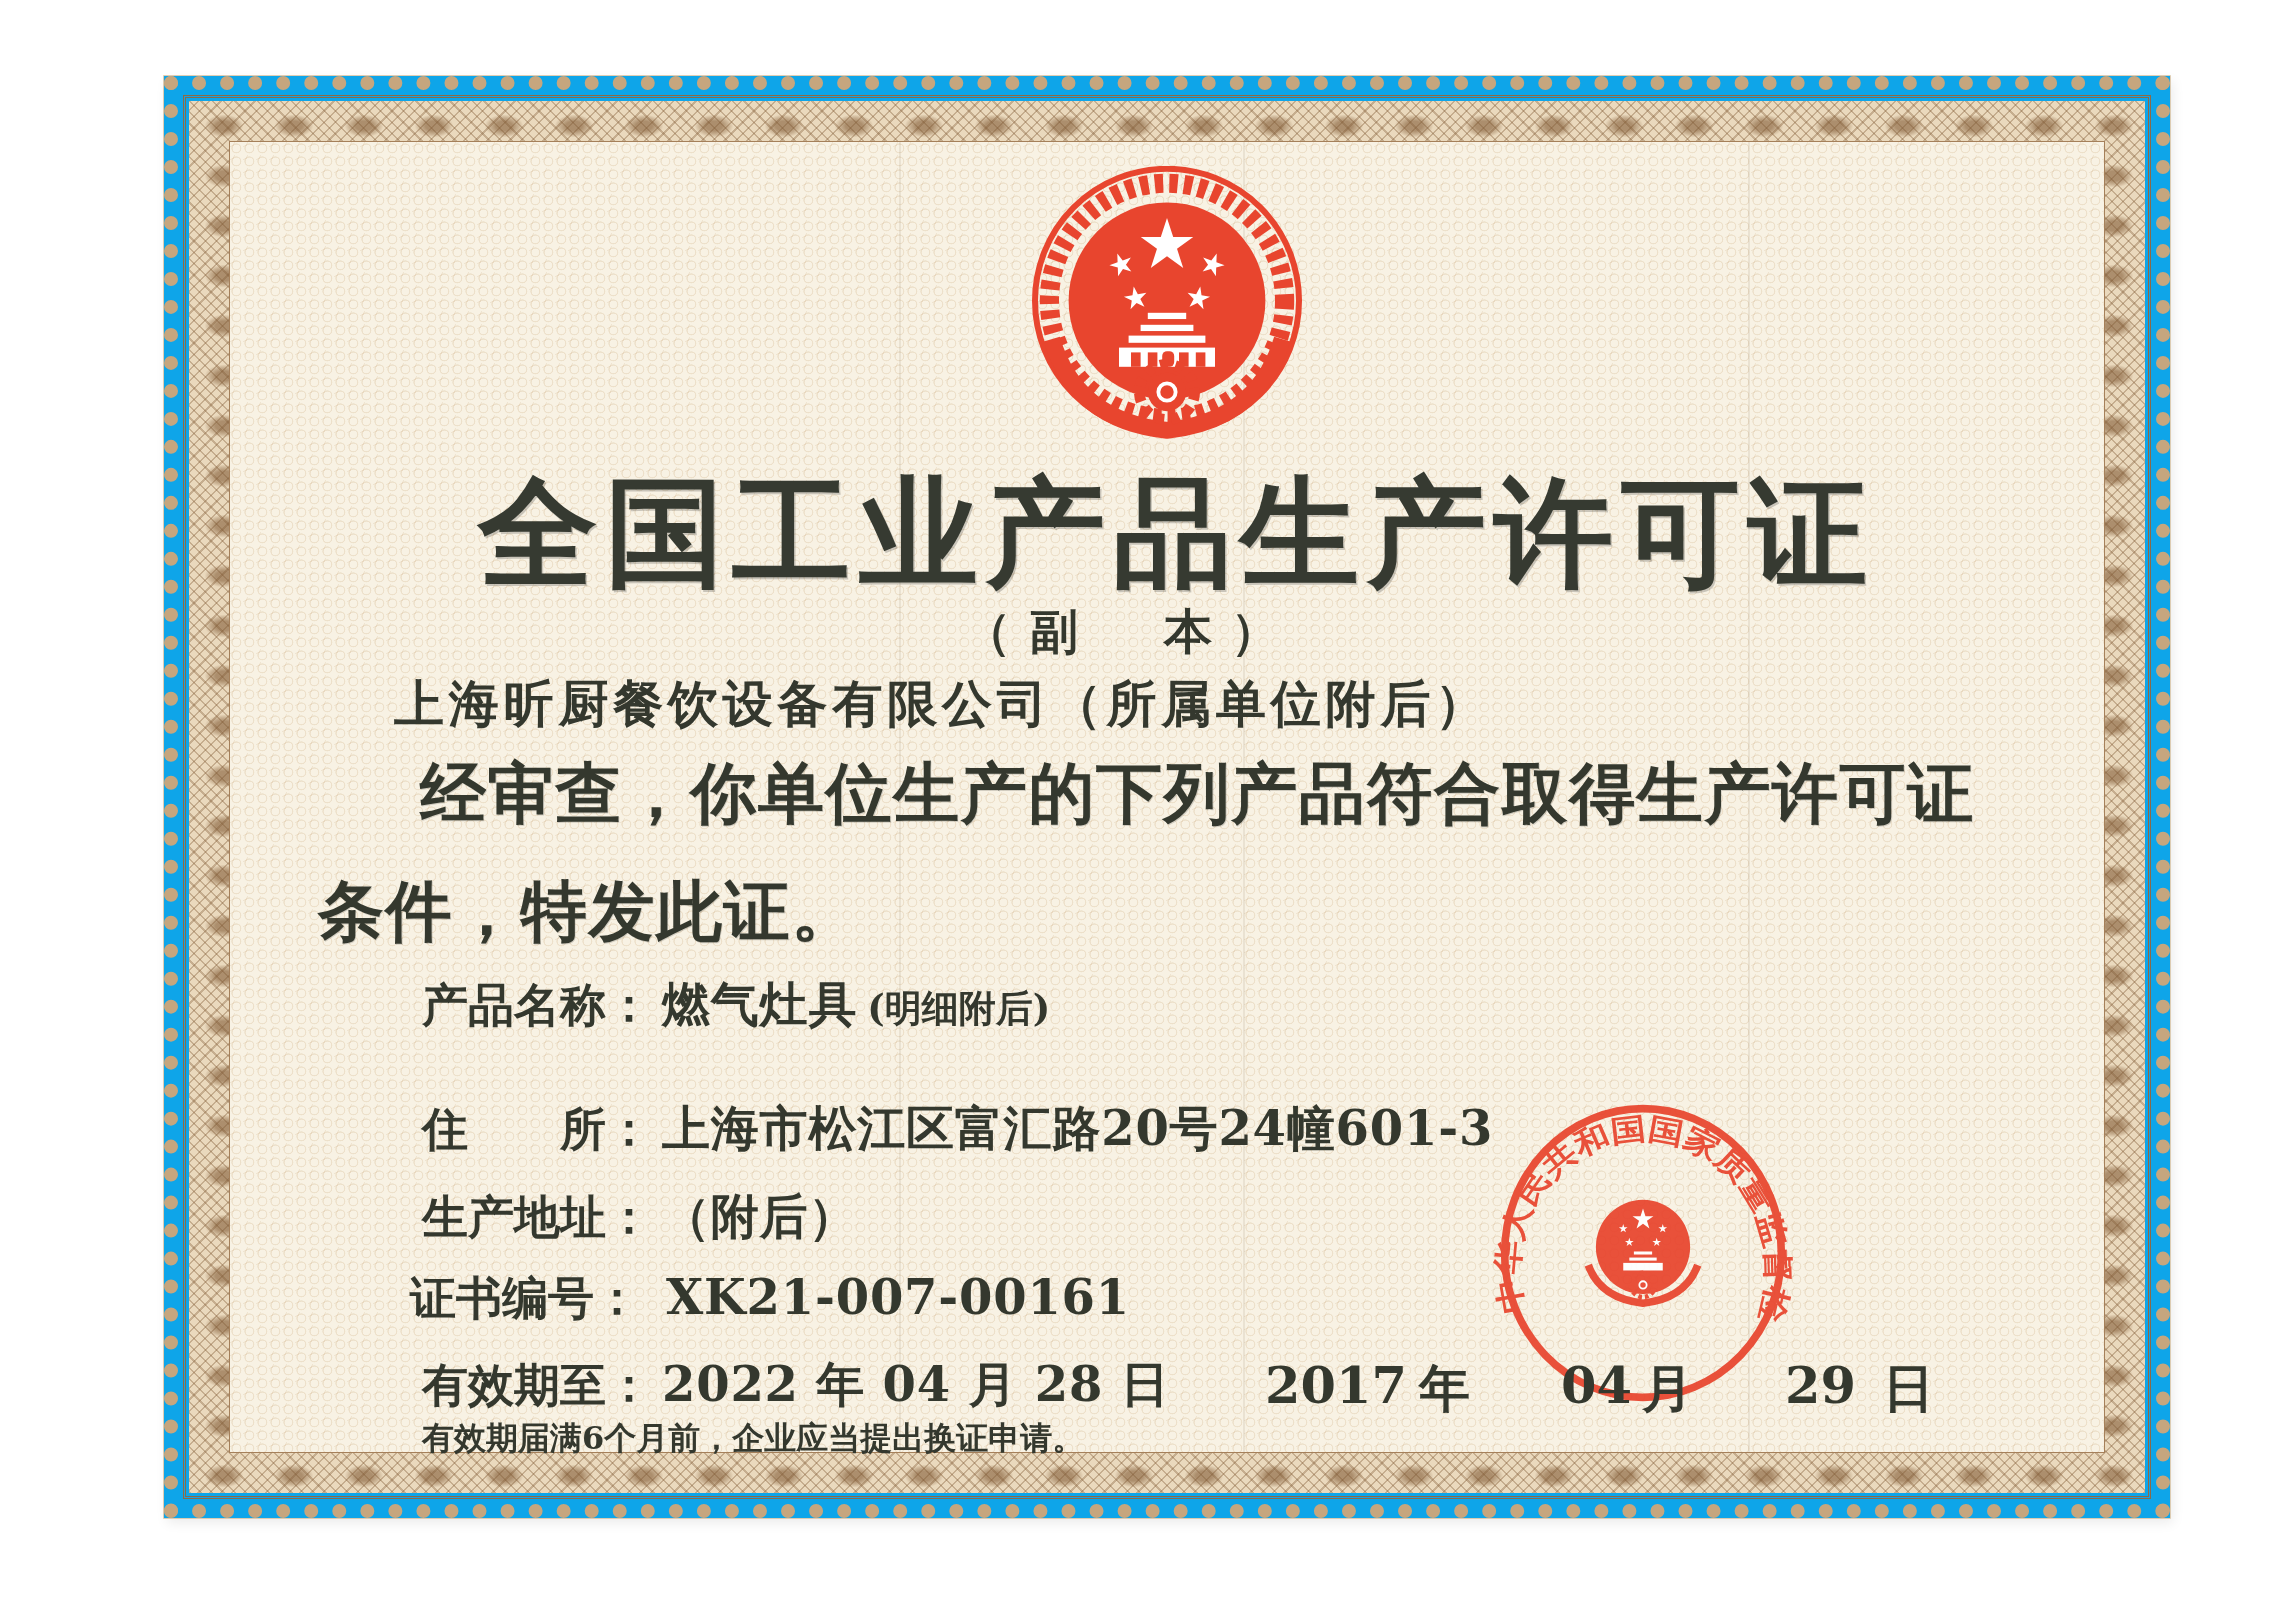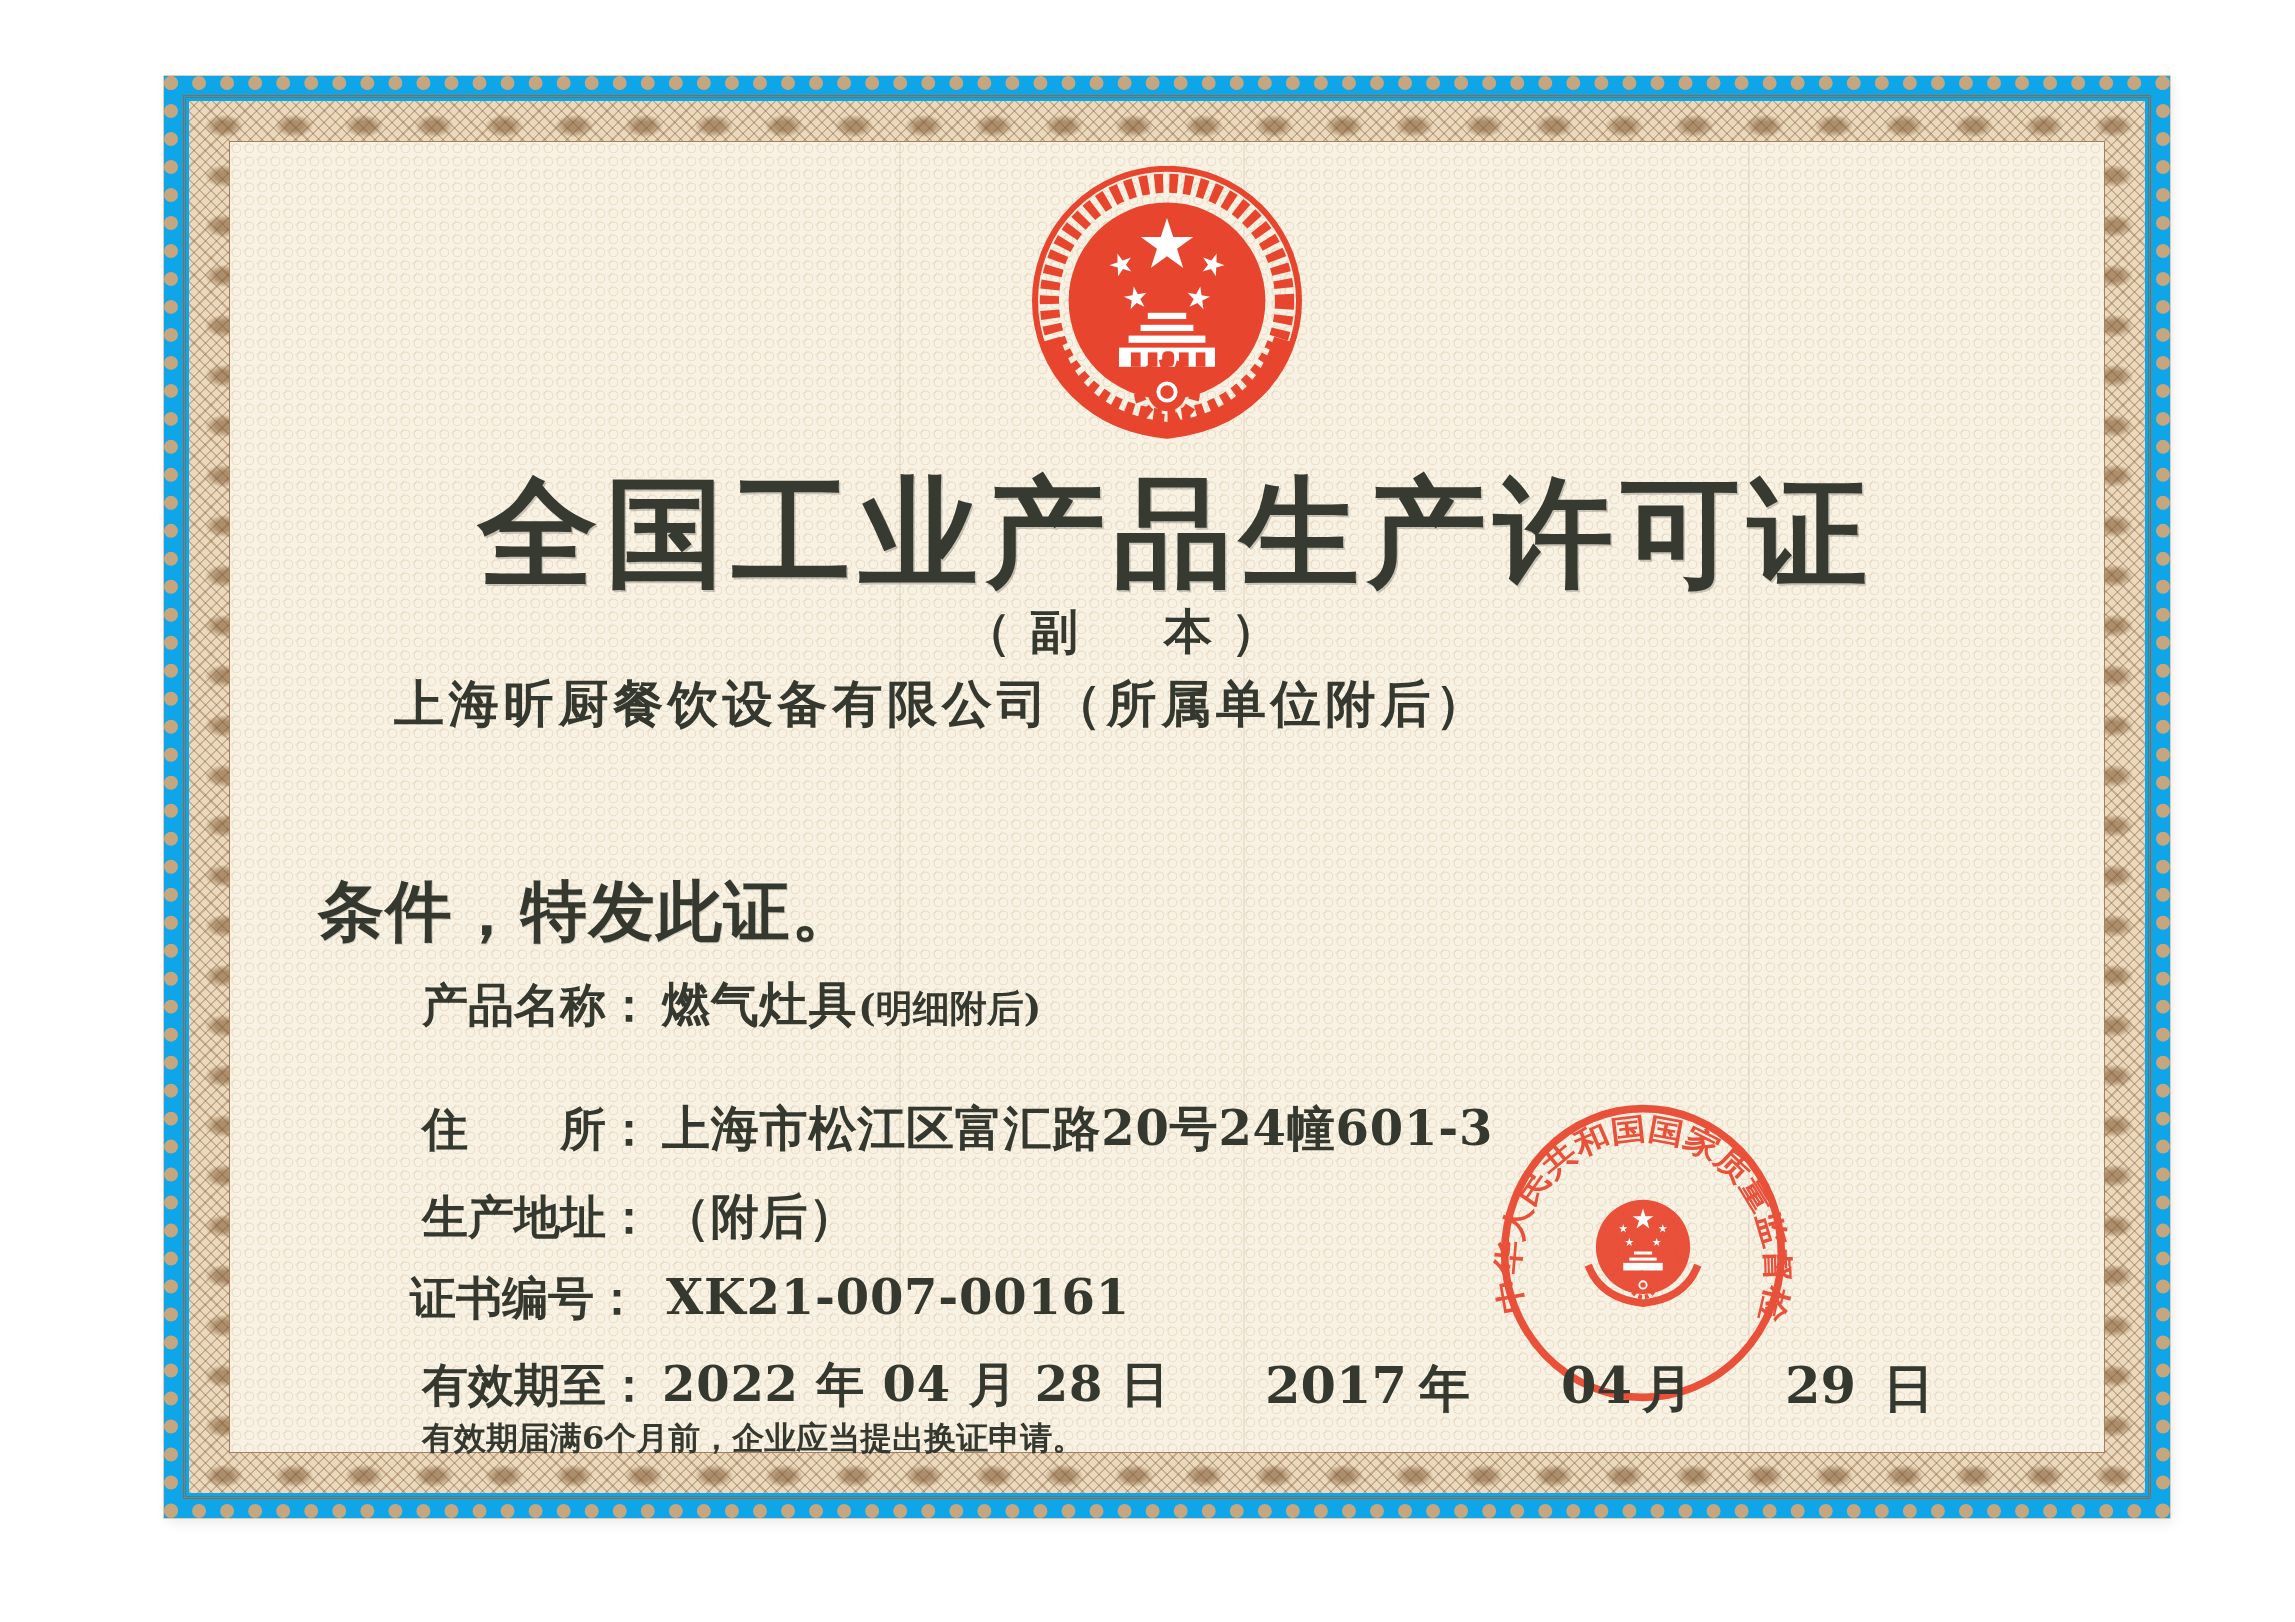--- a/index.html
+++ b/index.html
@@ -51,21 +51,21 @@
   }
   .subtitle{left:733px;top:445px;font-size:48px;letter-spacing:19px;font-weight:bold;margin-top:13px;}
   .company{left:164px;top:529px;font-size:50px;font-weight:bold;letter-spacing:4.8px;}
   .para{font-size:66px;font-weight:bold;letter-spacing:1.6px;text-shadow:0.8px 0.8px 0 rgba(60,60,55,.2);}
   .para1{left:190px;top:607px;}
   .para2{left:88px;top:725px;}
 
   .row{display:flex;align-items:baseline;}
   .row .label{width:240px;flex:none;font-size:46px;font-weight:bold;}
   .row .value{font-size:48px;font-weight:bold;letter-spacing:0.8px;}
-  .row .note{font-size:37px;font-weight:bold;margin-left:1px;}
+  .row .note{font-size:37px;font-weight:bold;margin-left:10px;}
   .r-product{left:192px;top:831px;}
   .r-residence{left:192px;top:955px;}
   .r-prodaddr{left:192px;top:1043px;}
   .r-certno{left:180px;top:1126px;gap:16px;}
   .r-valid{left:192px;top:1211px;}
   .footnote{left:192px;top:1275px;font-size:32px;font-weight:bold;}
 
   .seal{left:1261px;top:957px;width:304px;height:308px;opacity:.93;}
   .date-seg{position:absolute;top:1213px;font-size:51px;font-weight:bold;}
   .d-year{left:1035px;}  .d-yearu{left:1189px;}
@@ -112,20 +112,21 @@
       </g>
       <path d="M12,72 Q22,106 60,110 Q98,106 108,72" fill="none" stroke="#e8452e" stroke-width="7"></path>
       <circle cx="60" cy="94" r="8" fill="#e8452e"></circle>
       <circle cx="60" cy="94" r="11.5" fill="none" stroke="#e8452e" stroke-width="4.5" stroke-dasharray="3.4 3"></circle>
       <circle cx="60" cy="94" r="3.6" fill="none" stroke="#ffffff" stroke-width="1.6"></circle>
     </svg>
 
     <div class="abs title">全国工业产品生产许可证</div>
     <div class="abs subtitle">（副　本）</div>
     <div class="abs company">上海昕厨餐饮设备有限公司（所属单位附后）</div>
+    <div class="abs para para1">经审查，你单位生产的下列产品符合取得生产许可证</div>
     <div class="abs para para2">条件，特发此证。</div>
 
     <div class="abs row r-product">
       <span class="label">产品名称：</span>
       <span class="value">燃气灶具</span>
       <span class="note">(明细附后)</span>
     </div>
     <div class="abs row r-residence">
       <span class="label">住　　所：</span>
       <span class="value">上海市松江区富汇路20号24幢601-3</span>

